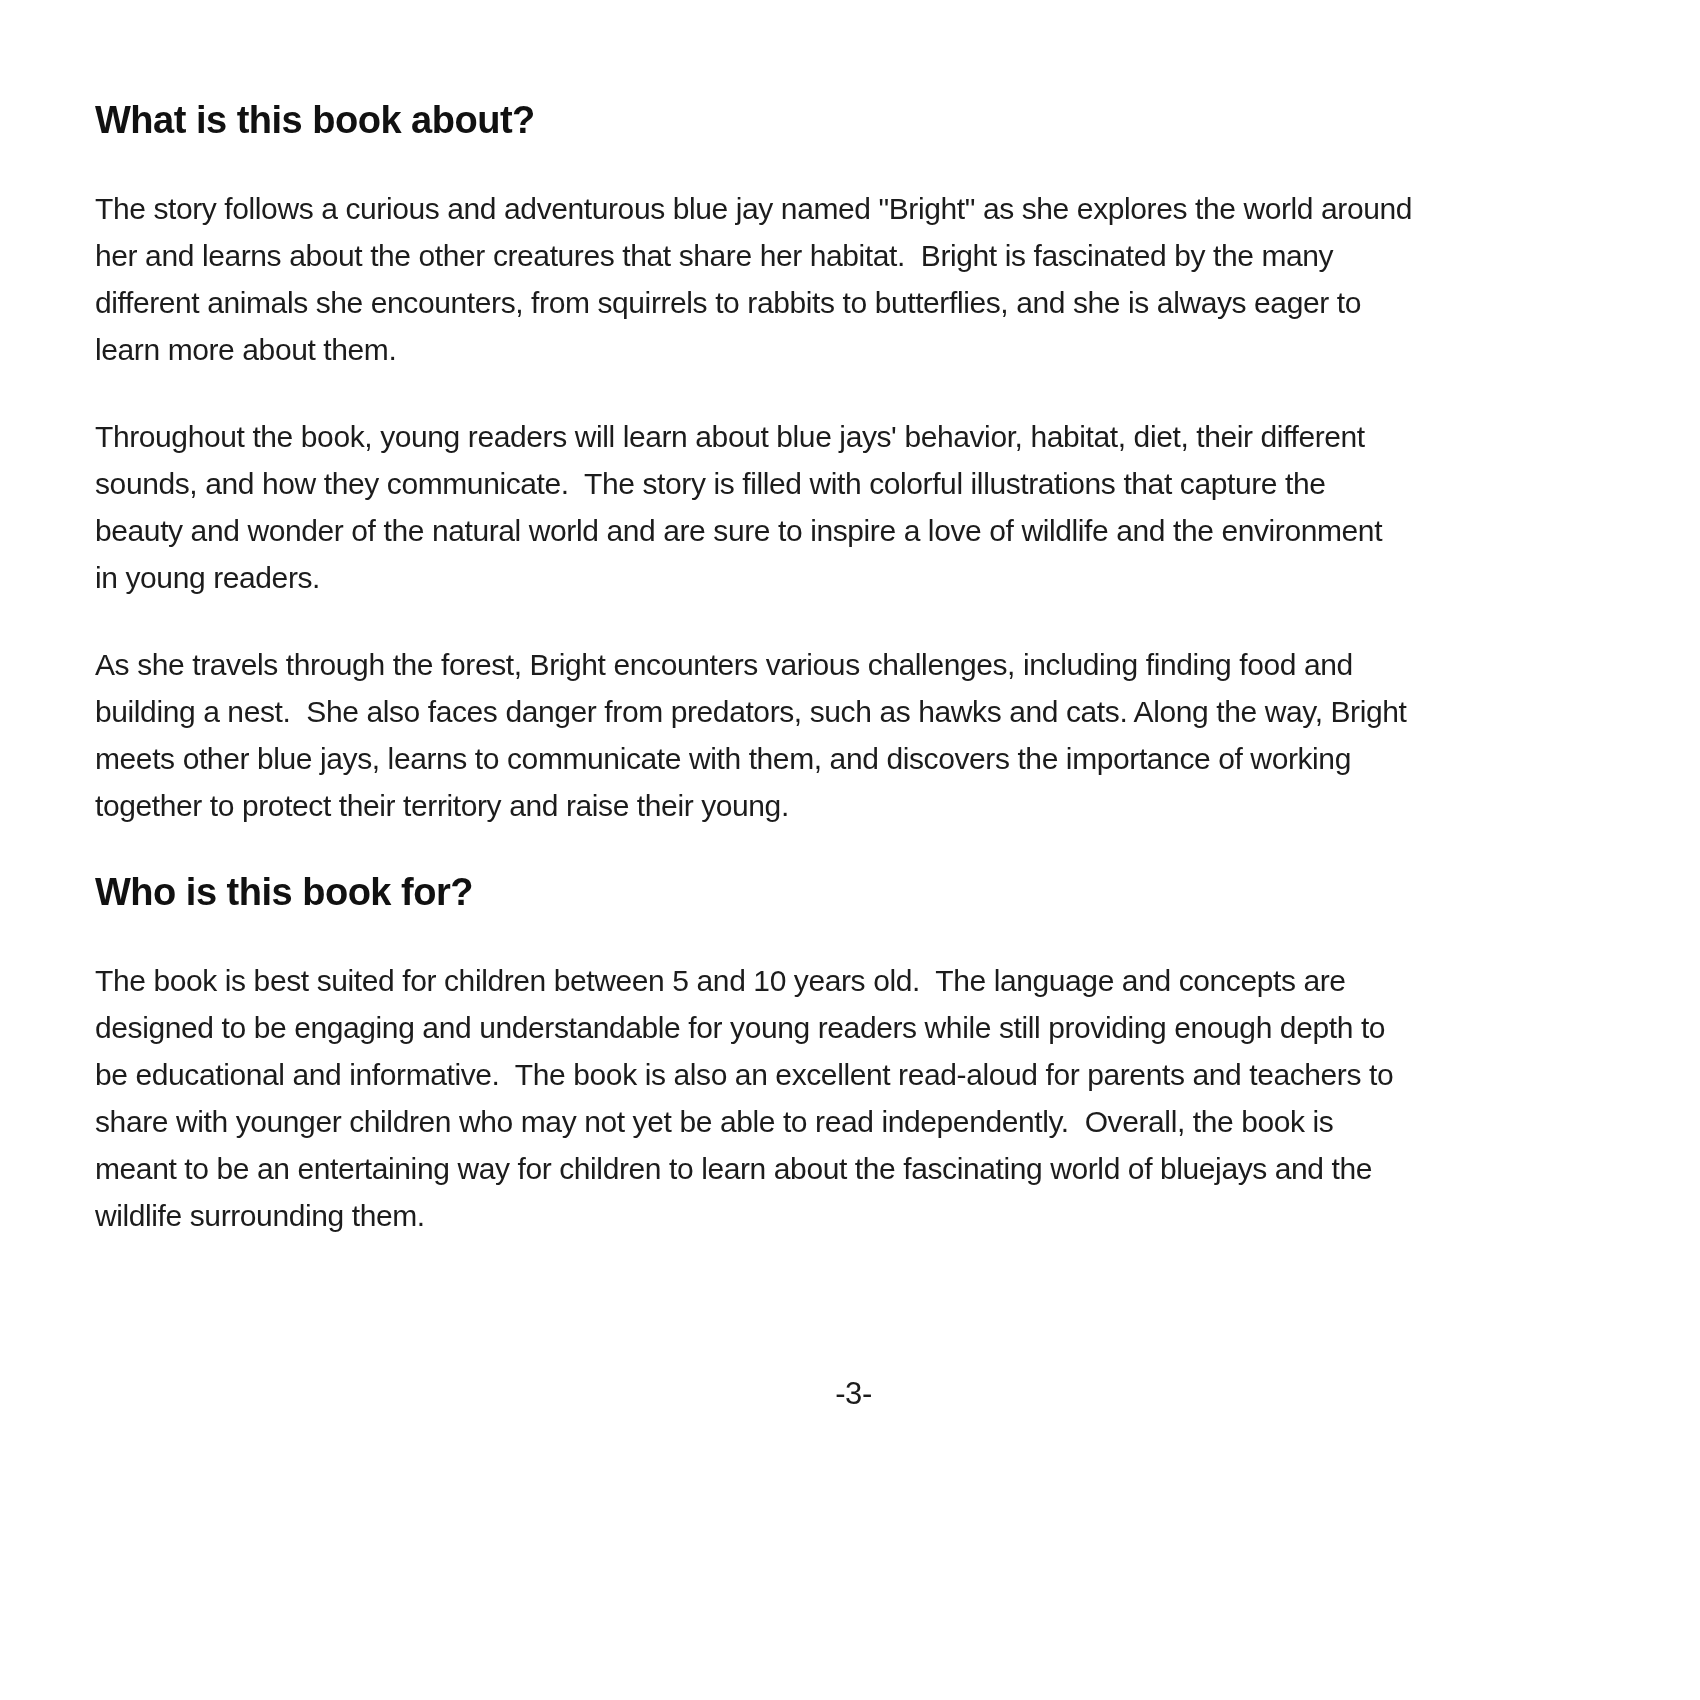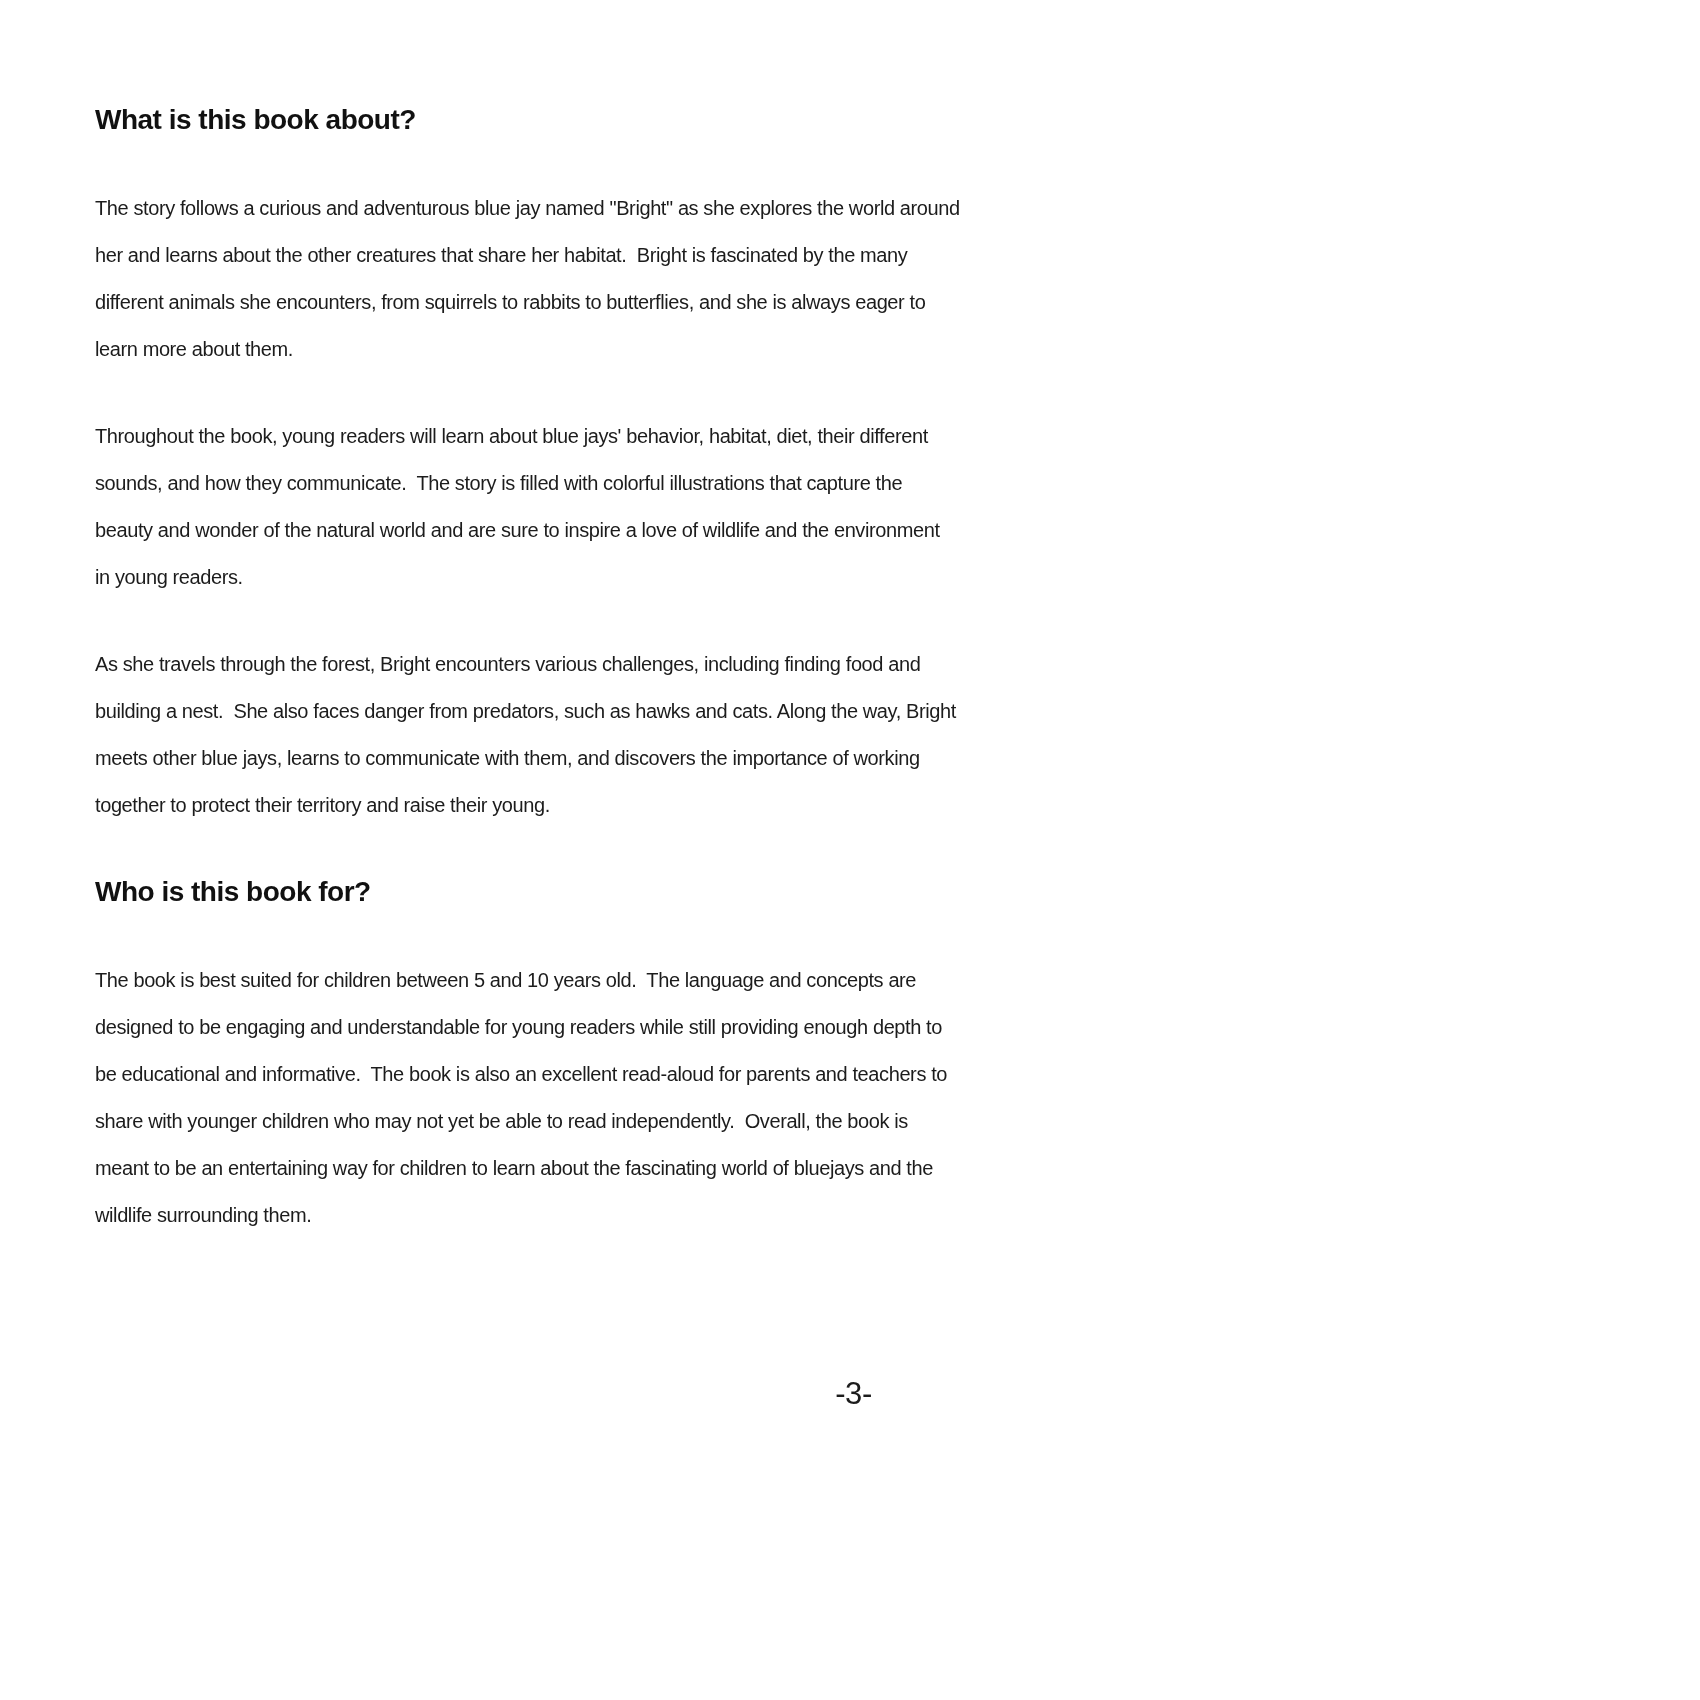--- a/index.html
+++ b/index.html
@@ -15,31 +15,31 @@
   .page {
     box-sizing: border-box;
     width: 1700px;
     height: 1700px;
     padding: 97px 88px 0 95px;
     background: #ffffff;
     color: #1a1a1a;
     font-family: "Liberation Sans", sans-serif;
   }
   h1.doc-heading {
-    font-size: 28px;
+    font-size: 38px;
     line-height: 46px;
     font-weight: 700;
     margin: 0 0 42px 0;
     letter-spacing: -0.5px;
     color: #111111;
   }
   .section-audience h1.doc-heading {
   }
   p.doc-paragraph {
-    font-size: 20px;
+    font-size: 30px;
     line-height: 47px;
     margin: 0 0 40px 0;
     letter-spacing: -0.4px;
     white-space: pre;
     color: #1c1c1c;
   }
   .page-footer {
     margin-top: 131px;
     text-align: center;
   }

